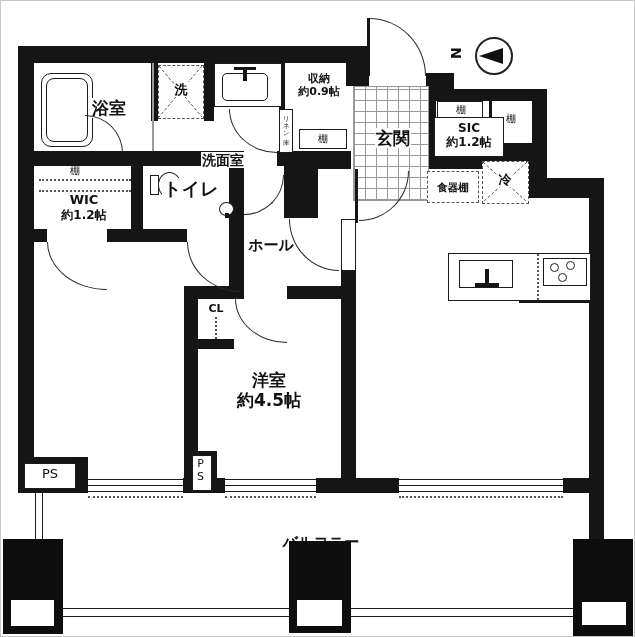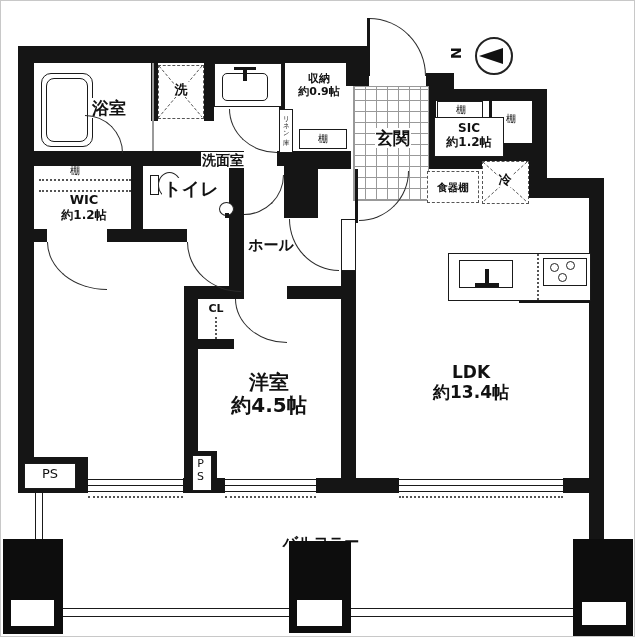--- a/index.html
+++ b/index.html
@@ -162,25 +162,22 @@
   <div class="box" style="left:447px;top:252px;width:143px;height:48px;border-width:1.3px;"></div>
   <div class="box" style="left:458px;top:259px;width:54px;height:28px;border-width:1.2px;"></div>
   <div class="wall" style="left:484px;top:268px;width:4px;height:16px;"></div>
   <div class="wall" style="left:474px;top:282px;width:24px;height:4px;"></div>
   <div class="dotv" style="left:536px;top:253px;width:0;height:46px;"></div>
   <div class="box" style="left:542px;top:257px;width:44px;height:28px;border-width:1.2px;"></div>
   <div class="circle" style="left:549px;top:262px;width:9px;height:9px;"></div>
   <div class="circle" style="left:565px;top:260px;width:9px;height:9px;"></div>
   <div class="circle" style="left:557px;top:272px;width:9px;height:9px;"></div>
 
-  <div class="lbl big" style="left:208px;top:370px;width:120px;font-size:20px;">
+  <div class="lbl big" style="left:208px;top:370px;width:120px;font-size:17px;">
     <span>洋室</span><br><span>約4.5帖</span>
-  </div>
-  <div class="lbl big" style="left:410px;top:362px;width:120px;">
-    <span>LDK</span><br><span>約13.4帖</span>
   </div>
 
   <div class="wall" style="left:17px;top:456px;width:70px;height:36px;"></div>
   <div class="box" style="left:23px;top:462px;width:52px;height:26px;border-width:1px;"></div>
   <div class="lbl" style="left:23px;top:466px;width:52px;font-size:13px;">PS</div>
   <div class="wall" style="left:186px;top:450px;width:30px;height:42px;"></div>
   <div class="box" style="left:191px;top:454px;width:20px;height:36px;border-width:1px;"></div>
   <div class="lbl vtext" style="left:194px;top:456px;font-size:11px;line-height:1;">PS</div>
 
   <div class="win" style="left:87px;top:478px;width:95px;height:13px;"></div>

